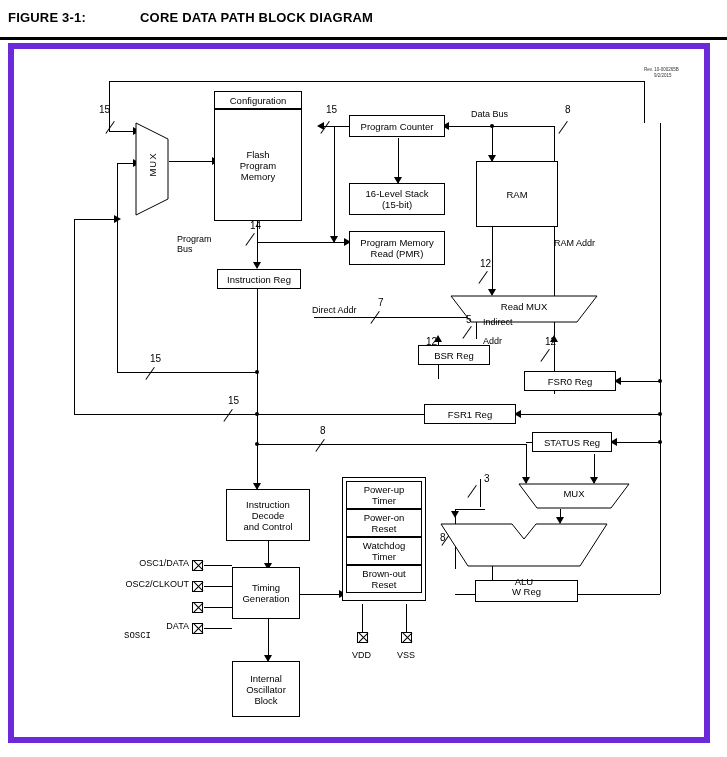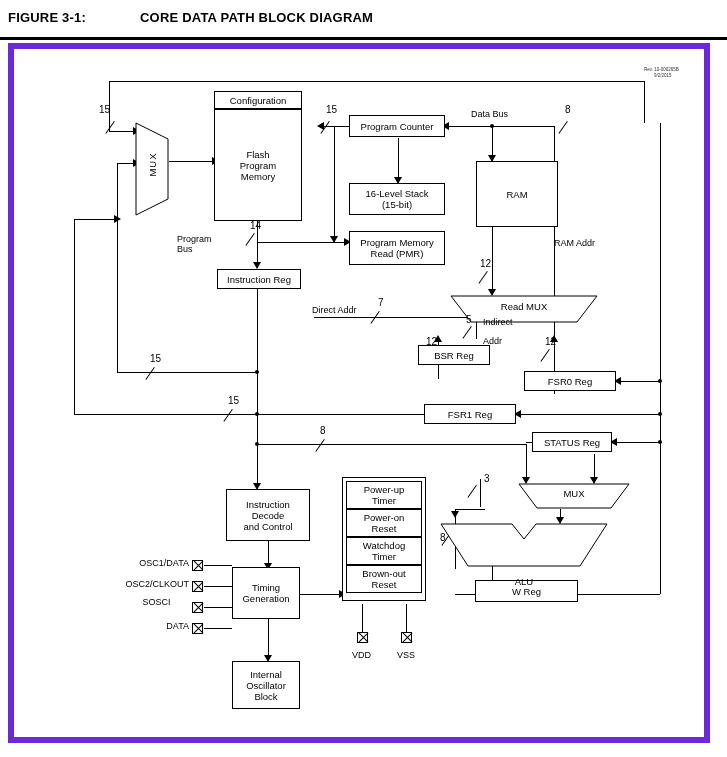--- a/index.html
+++ b/index.html
@@ -236,21 +236,21 @@
       <span>and Control</span>
     </div>
 
     <div class="box" style="left:461px;top:531px;width:103px;height:22px;">W Reg</div>
 
     <div class="box multiline" style="left:218px;top:518px;width:68px;height:52px;">
       <span>Timing</span>
       <span>Generation</span>
     </div>
 
-    <div class="box multiline" style="left:218px;top:612px;width:68px;height:48px;">
+    <div class="box multiline" style="left:218px;top:612px;width:68px;height:56px;">
       <span>Internal</span>
       <span>Oscillator</span>
       <span>Block</span>
     </div>
 
     <div class="box" style="left:328px;top:428px;width:84px;height:124px;padding:3px;background:#fff;"></div>
     <div class="box multiline" style="left:332px;top:432px;width:76px;height:28px;border:1px solid #000;">
       <span>Power-up</span>
       <span>Timer</span>
     </div>
@@ -290,21 +290,21 @@
 
     <div class="pin" style="left:178px;top:511px;"></div>
     <div class="pin" style="left:178px;top:532px;"></div>
     <div class="pin" style="left:178px;top:553px;"></div>
     <div class="pin" style="left:178px;top:574px;"></div>
     <div class="pin" style="left:343px;top:583px;"></div>
     <div class="pin" style="left:387px;top:583px;"></div>
 
     <div class="lbl" style="left:97px;top:509px;text-align:right;width:78px;">OSC1/DATA</div>
     <div class="lbl" style="left:85px;top:530px;text-align:right;width:90px;">OSC2/CLKOUT</div>
-    <div class="lbl" style="left:110px;top:548px;text-align:center;width:65px;">SOSCI</div>
+    <div class="lbl" style="left:110px;top:582px;text-align:left;width:65px;font-family:Liberation Mono, monospace;">SOSCI</div>
     <div class="lbl" style="left:110px;top:572px;text-align:right;width:65px;">DATA</div>
 
     <div class="lbl" style="left:338px;top:601px;">
       <span>VDD</span>
     </div>
     <div class="lbl" style="left:383px;top:601px;">
       <span>VSS</span>
     </div>
 
     <div class="lbl" style="left:457px;top:60px;">Data Bus</div>

